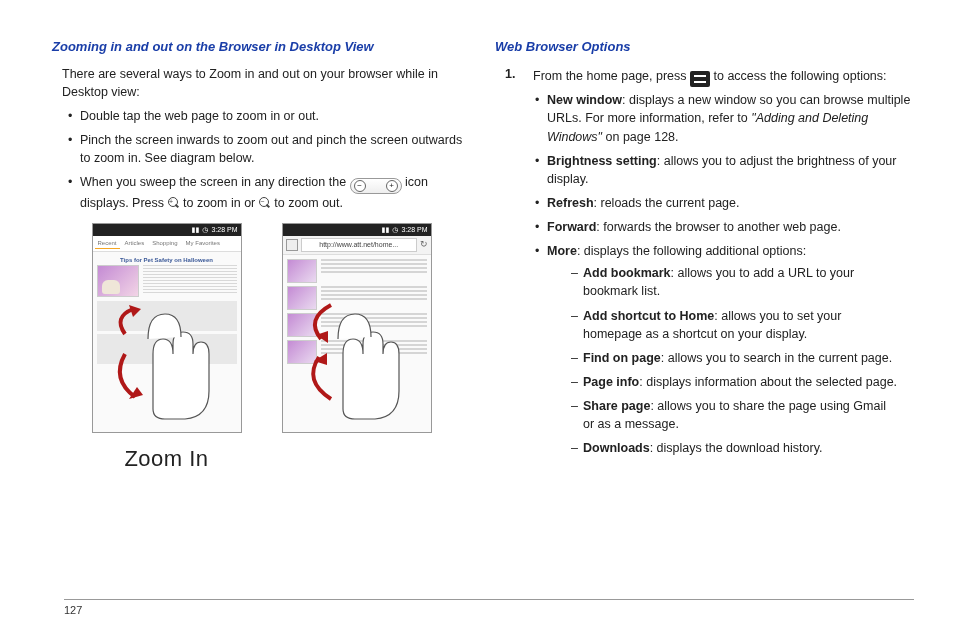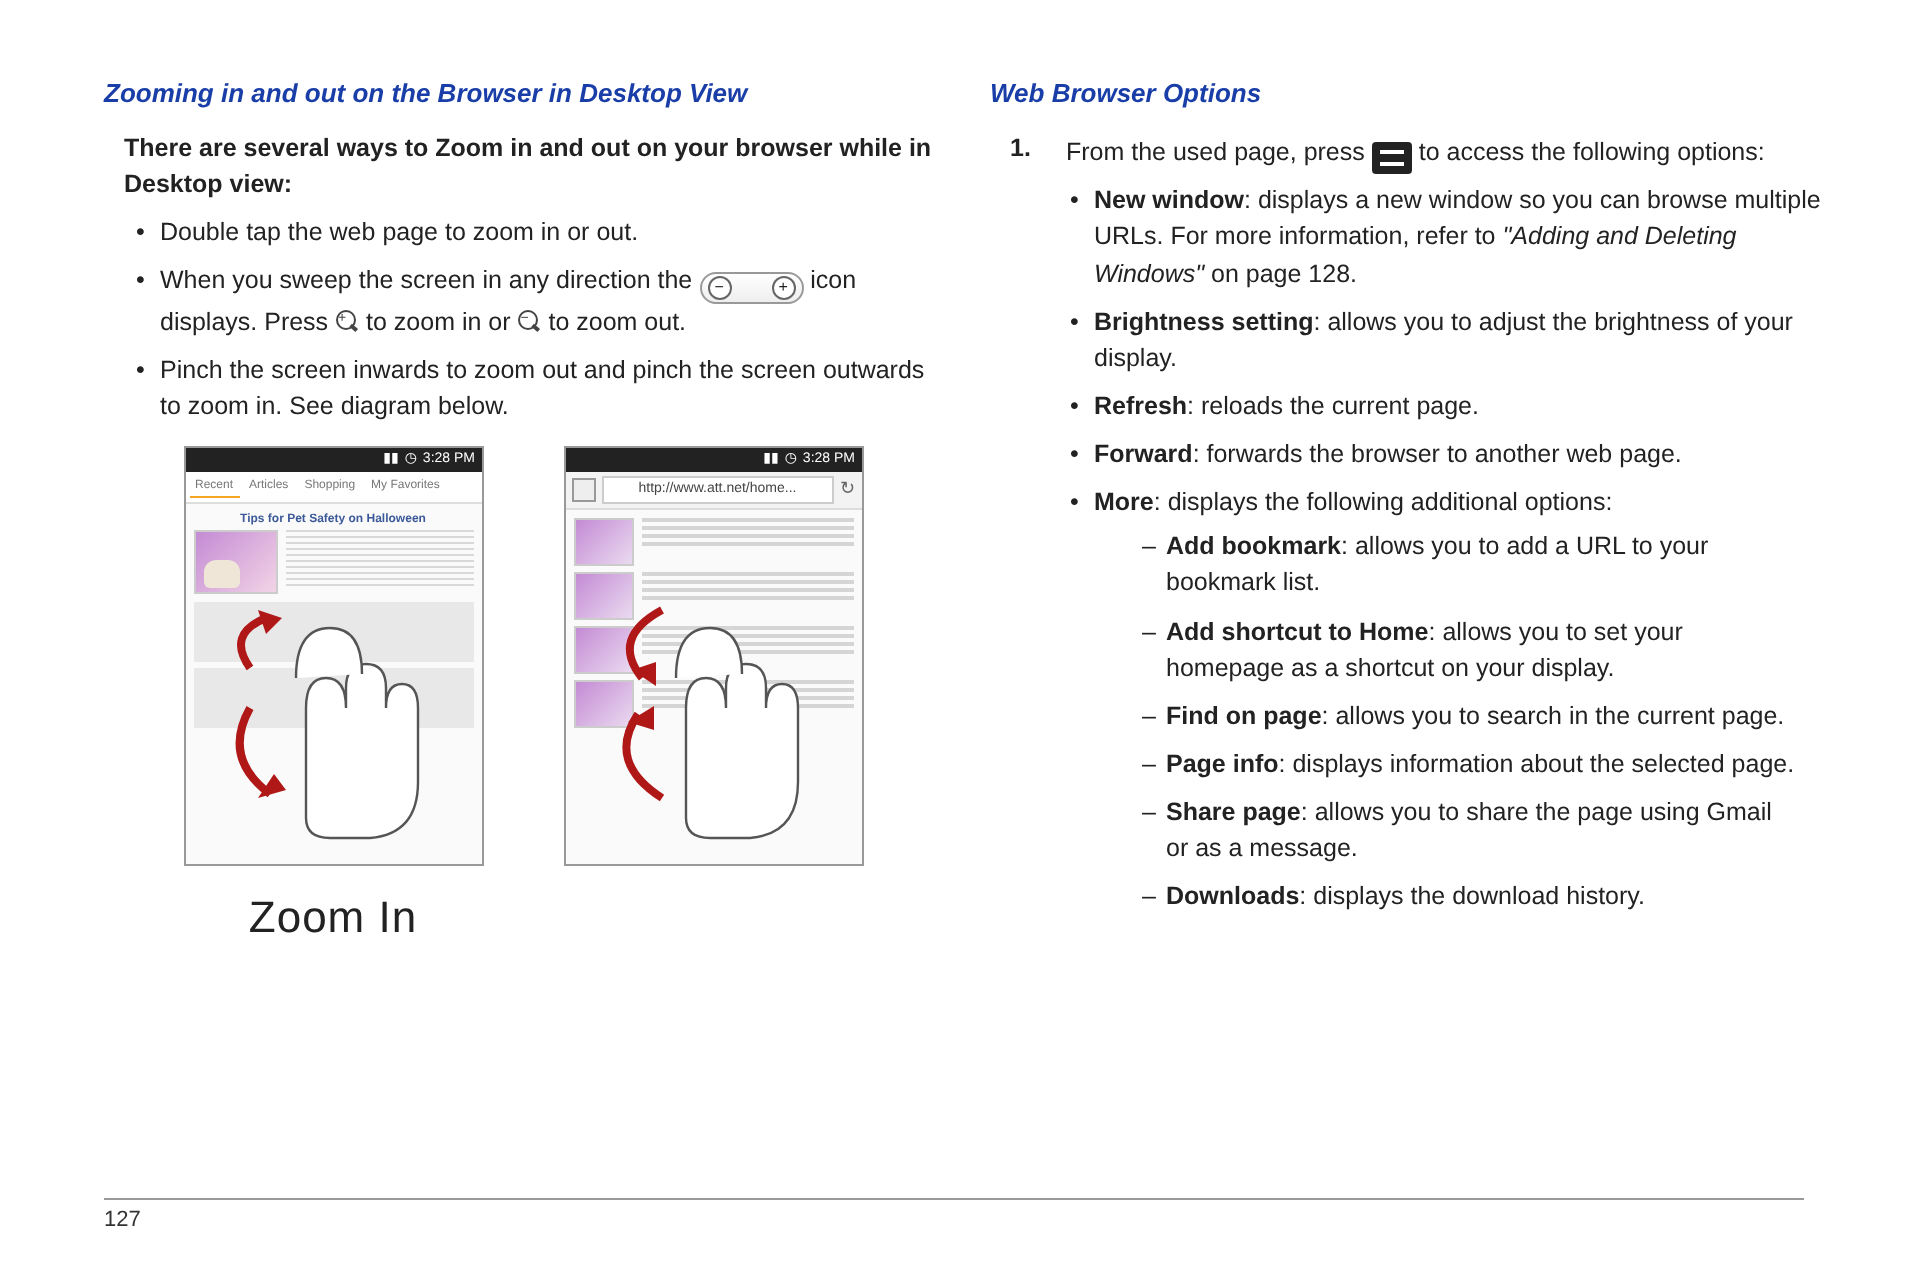--- a/index.html
+++ b/index.html
@@ -27,21 +27,20 @@
     color: #1a3ea8;
     font-style: italic;
     font-weight: bold;
     font-size: 13px;
     margin: 8px 0 8px 0;
   }
   .para {
     margin: 0 0 6px 10px;
     font-family: Helvetica, Arial, sans-serif;
     font-stretch: condensed;
-    font-weight: bold;
   }
   .ul1 {
     list-style: none;
     padding: 0 0 0 18px;
     margin: 4px 0;
   }
   .ul1 > li {
     position: relative;
     padding-left: 10px;
     margin-bottom: 6px;
@@ -231,53 +230,53 @@
     padding:4px;
     font-size:5px;
     color:#888;
   }
   .content2 .col2row{display:flex;gap:4px;margin-bottom:3px;}
   .content2 .th{width:28px;height:22px;background:linear-gradient(135deg,#c48bd4,#eadaf0);border:1px solid #ccc;}
   .content2 .lines{flex:1;}
   .content2 .lines div{height:2px;background:#d5d5d5;margin-bottom:2px;}
   .footer{
     position:absolute;
-    left:52px;
+    left:64px;
     bottom:20px;
     font-size:11px;
     color:#333;
     border-top:0.5px solid #999;
     width:850px;
     padding-top:4px;
   }
 </style>
 </head>
 <body>
 
 <div class="page">
 
   <div class="col">
     <div class="section-title">Zooming in and out on the Browser in Desktop View</div>
     <p class="para">There are several ways to Zoom in and out on your browser while in Desktop view:</p>
     <ul class="ul1">
       <li><span>Double tap the web page to zoom in or out.</span></li>
+      <li><span>Pinch the screen inwards to zoom out and pinch the screen outwards to zoom in. See diagram below.</span></li>
       <li>
         <span>When you sweep the screen in any direction the </span>
         <span class="icon-zoom-pill">
           <span class="circ">−</span>
             <span class="gap"></span>
             <span class="circ">+</span>
         </span>
         <span> icon displays. Press </span>
         <span class="icon-mag"><span class="pm">+</span></span>
         <span> to zoom in or </span>
         <span class="icon-mag"><span class="pm">−</span></span>
         <span> to zoom out.</span>
       </li>
-      <li><span>Pinch the screen inwards to zoom out and pinch the screen outwards to zoom in. See diagram below.</span></li>
     </ul>
 
     <div class="phones">
 
       <div class="phone-wrap">
         <div class="phone">
           <div class="statusbar">
             <span>▮▮</span>
               <span>◷</span>
               <span>3:28 PM</span>
@@ -377,21 +376,21 @@
       </div>
     </div>
   </div>
 
   <div class="col">
     <div class="section-title">Web Browser Options</div>
     <div class="step">
       <div class="step-num">1.</div>
       <div>
         <div style="line-height:1.8">
-          <span>From the used page, press </span>
+          <span>From the home page, press </span>
           <span class="menu-icon">
               <span></span>
             </span>
           <span> to access the following options:</span>
         </div>
         <ul class="ul1" style="padding-left:4px">
           <li>
             <span class="b">New window</span><span>: displays a new window so you can browse multiple URLs. For more information, refer to </span><span class="i">"Adding and Deleting Windows"</span><span>  on page 128.</span>
           </li>
           <li><span class="b">Brightness setting</span><span>: allows you to adjust the brightness of your display.</span></li>

